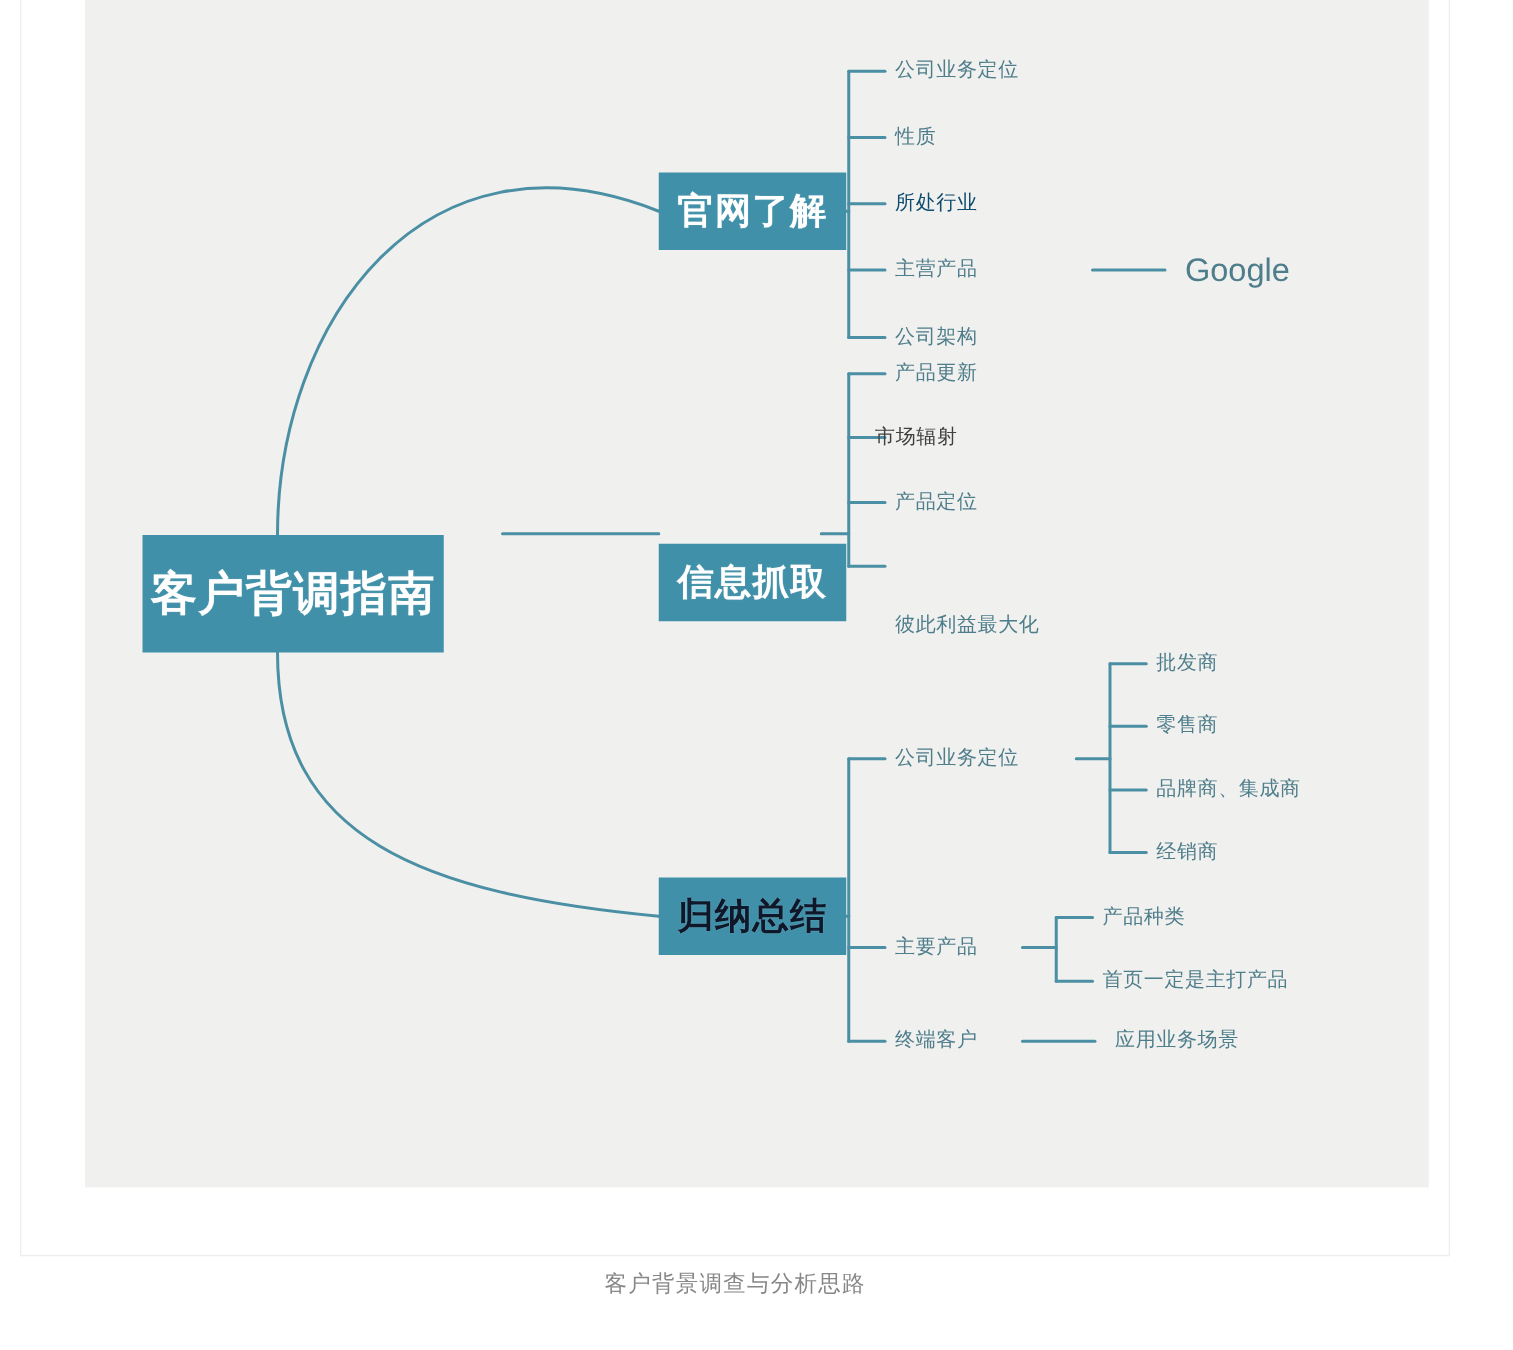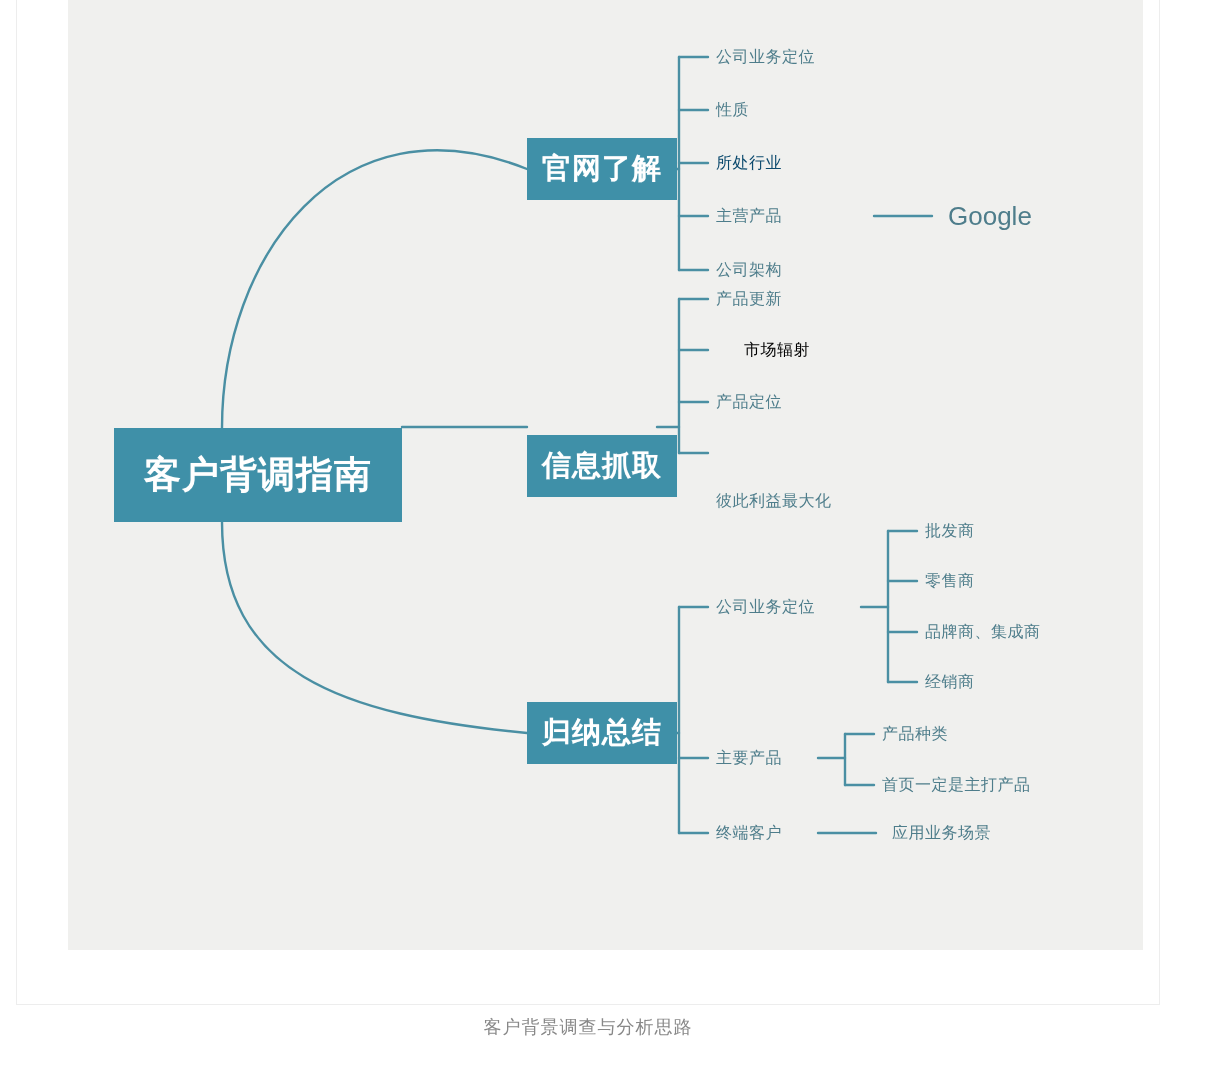--- a/index.html
+++ b/index.html
@@ -64,21 +64,21 @@
     display: flex;
     align-items: center;
     justify-content: center;
     box-sizing: border-box;
     letter-spacing: 1px;
     text-shadow: 0 0 1px rgba(255,255,255,0.35);
   }
   #root-node {
     left: 46px;
     top: 428px;
-    width: 288px;
+    width: 241px;
     height: 94px;
     font-size: 37px;
     font-weight: 700;
   }
   .branch-node {
     width: 150px;
     height: 62px;
     font-size: 29px;
     font-weight: 700;
   }
@@ -166,32 +166,32 @@
       </div>
 
       <div class="node-box branch-node" id="branch-node-0" style="background: rgb(63, 144, 168); color: rgb(255, 255, 255);">
         <span>官网了解</span>
       </div>
 
       <div class="node-box branch-node" id="branch-node-1" style="background: rgb(63, 144, 168); color: rgb(255, 255, 255);">
         <span>信息抓取</span>
       </div>
 
-      <div class="node-box branch-node" id="branch-node-2" style="background: rgb(63, 144, 168); color: #ffffff;">
+      <div class="node-box branch-node" id="branch-node-2" style="background: rgb(63, 144, 168); color: #0f172a;">
         <span>归纳总结</span>
       </div>
 
       <div id="label-layer">
           <div class="leaf-label" style="left: 648px; top: 57px; color: rgb(78, 125, 139);">公司业务定位</div>
           <div class="leaf-label" style="left: 648px; top: 110px; color: rgb(78, 125, 139);">性质</div>
           <div class="leaf-label" style="left: 648px; top: 163px; color: #0c4a6e;">所处行业</div>
           <div class="leaf-label" style="left: 648px; top: 216px; color: rgb(78, 125, 139);">主营产品</div>
           <div class="leaf-label" style="left: 648px; top: 270px; color: rgb(78, 125, 139);">公司架构</div>
           <div class="leaf-label" style="left: 648px; top: 299px; color: rgb(78, 125, 139);">产品更新</div>
-          <div class="leaf-label" style="left: 676px; top: 350px; color: #000000;">市场辐射</div>
+          <div class="leaf-label" style="left: 632px; top: 350px; color: #404040;">市场辐射</div>
           <div class="leaf-label" style="left: 648px; top: 402px; color: rgb(78, 125, 139);">产品定位</div>
           <div class="leaf-label" style="left: 648px; top: 453px; color: rgb(78, 125, 139); margin-top: 48px;">彼此利益最大化</div>
           <div class="leaf-label" style="left: 648px; top: 607px; color: rgb(78, 125, 139);">公司业务定位</div>
           <div class="leaf-label" style="left: 648px; top: 758px; color: rgb(78, 125, 139);">主要产品</div>
           <div class="leaf-label" style="left: 648px; top: 833px; color: rgb(78, 125, 139);">终端客户</div>
           <div class="leaf-label latin" style="left: 880px; top: 216px; color: rgb(78, 125, 139);">Google</div>
           <div class="leaf-label" style="left: 857px; top: 531px; color: rgb(78, 125, 139);">批发商</div>
           <div class="leaf-label" style="left: 857px; top: 581px; color: rgb(78, 125, 139);">零售商</div>
           <div class="leaf-label" style="left: 857px; top: 632px; color: rgb(78, 125, 139);">品牌商、集成商</div>
           <div class="leaf-label" style="left: 857px; top: 682px; color: rgb(78, 125, 139);">经销商</div>

